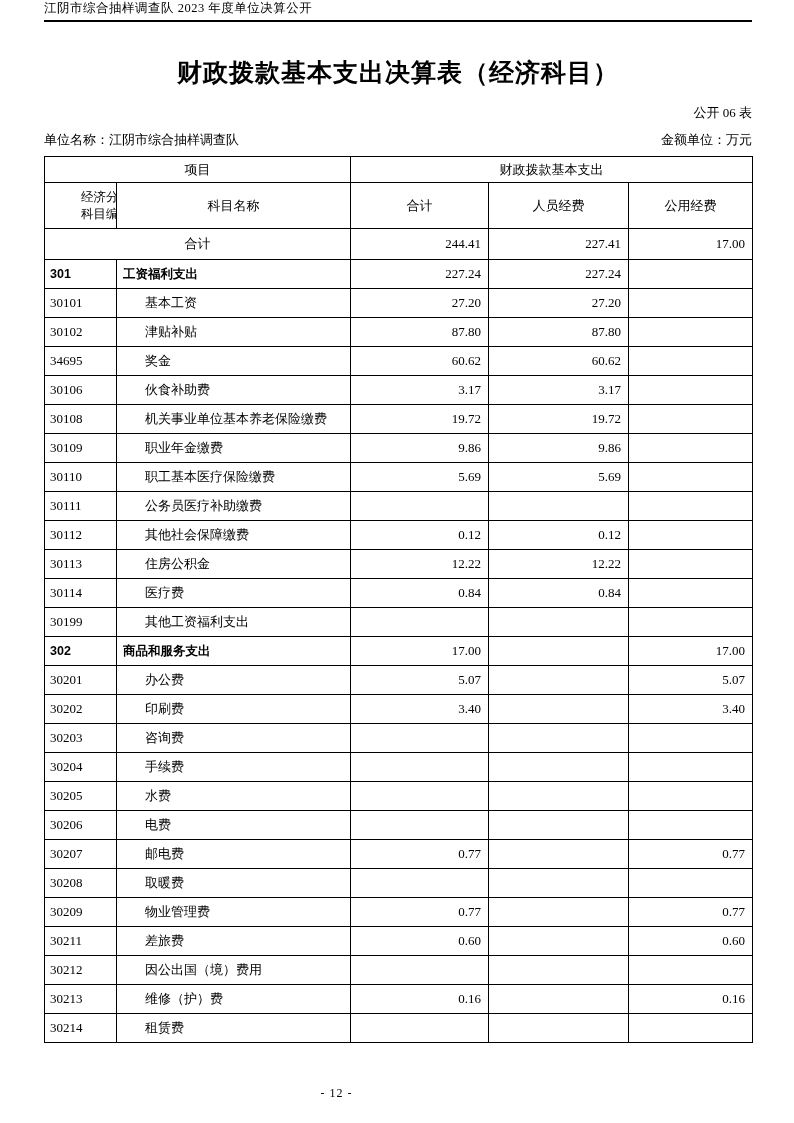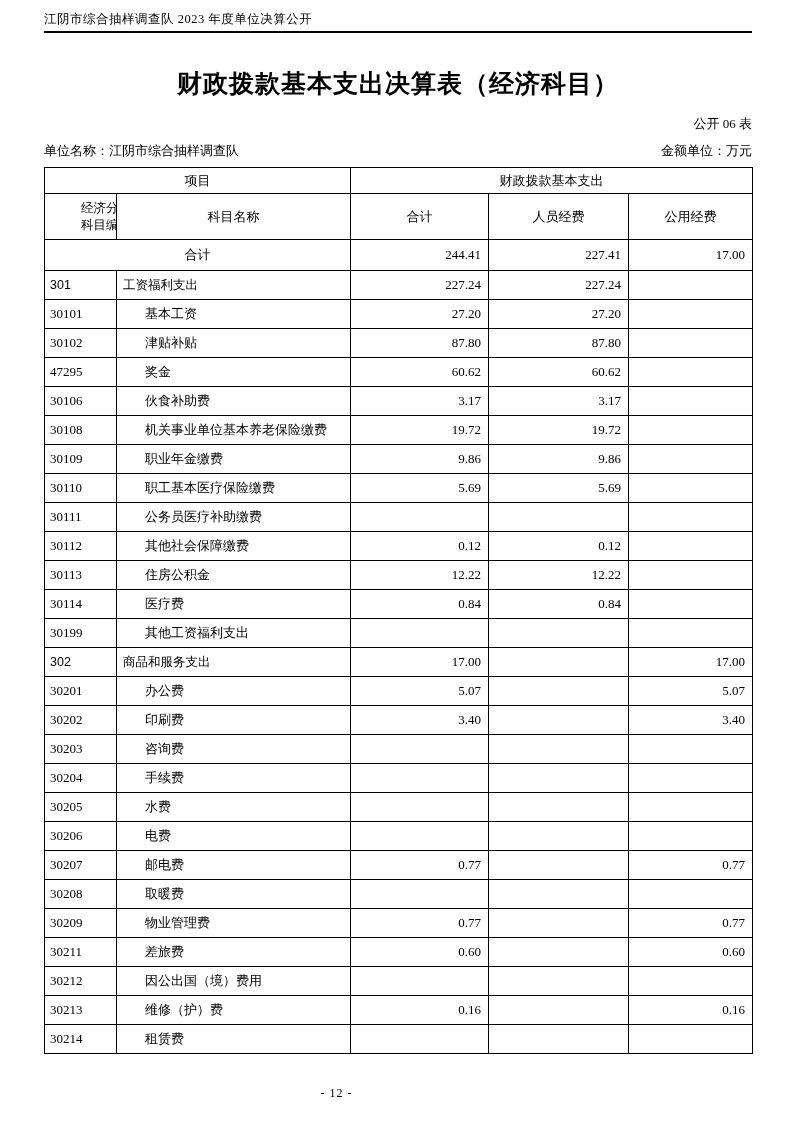--- a/index.html
+++ b/index.html
@@ -13,21 +13,20 @@
     width: 794px;
     height: 1123px;
     background: #ffffff;
     overflow: hidden;
   }
   .content {
     margin: 0 44px;
     width: 708px;
   }
   .doc-header {
-    padding-top: 11px;
     padding-bottom: 3px;
     border-bottom: 2px solid #000;
     font-size: 12.5px;
     letter-spacing: 0.5px;
   }
   .title {
     margin-top: 34px;
     text-align: center;
     font-size: 25px;
     font-weight: 700;
@@ -65,21 +64,21 @@
   tr.h2 th { height: 46px; }
   .code-head { font-size: 12.5px; line-height: 1.35; padding-left: 36px; }
   tr.total-row td { height: 31px; }
   tbody td { height: 29px; }
   td.center { text-align: center; }
   td.code-cell { text-align: left; padding-left: 5px; }
   td.name-cell { text-align: left; padding-left: 6px; }
   td.name-cell.sub { padding-left: 28px; }
   td.num { text-align: right; padding-right: 7px; }
   tr.major td.code-cell, tr.major td.name-cell {
-    font-weight: 400;
+    font-weight: 700;
     font-family: "Liberation Sans", "DejaVu Sans", sans-serif;
     font-size: 12.5px;
   }
   .footer {
     position: absolute;
     bottom: 22px;
     left: 0;
     width: 673px;
     text-align: center;
     font-size: 12px;
@@ -150,21 +149,21 @@
             <td class="num"></td>
           </tr>
           <tr>
             <td class="code-cell">30102</td>
             <td class="name-cell sub">津贴补贴</td>
             <td class="num">87.80</td>
             <td class="num">87.80</td>
             <td class="num"></td>
           </tr>
           <tr>
-            <td class="code-cell">47295</td>
+            <td class="code-cell">34695</td>
             <td class="name-cell sub">奖金</td>
             <td class="num">60.62</td>
             <td class="num">60.62</td>
             <td class="num"></td>
           </tr>
           <tr>
             <td class="code-cell">30106</td>
             <td class="name-cell sub">伙食补助费</td>
             <td class="num">3.17</td>
             <td class="num">3.17</td>

